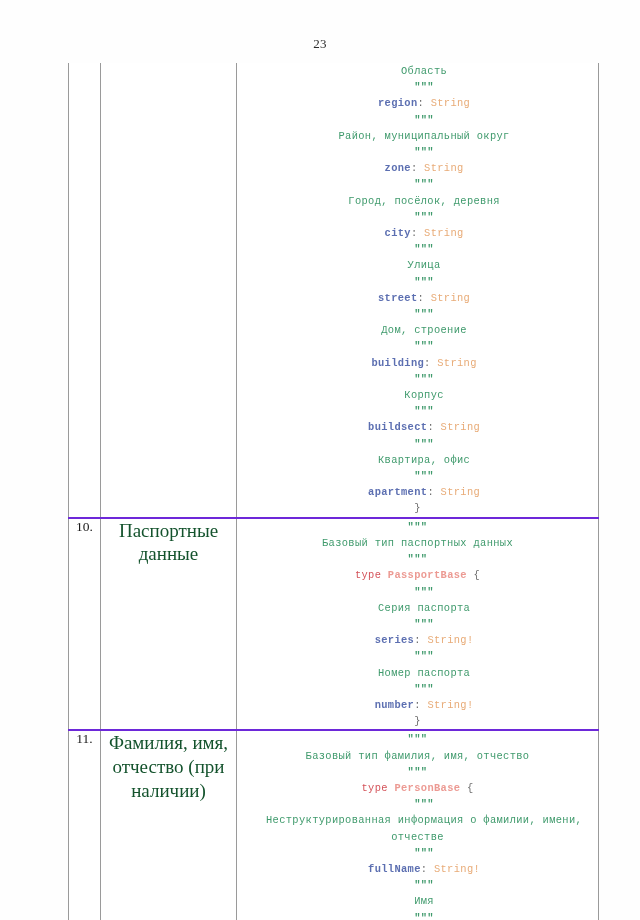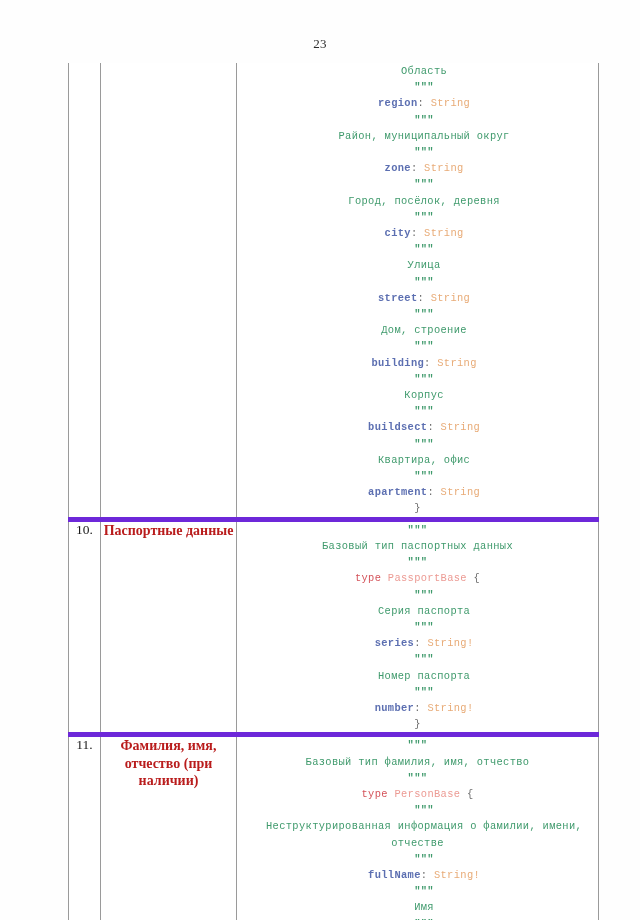--- a/index.html
+++ b/index.html
@@ -47,64 +47,63 @@
     border-left: 1px solid #9a9a9a;
     border-right: 1px solid #9a9a9a;
     border-bottom: 0;
     border-top: 0;
     vertical-align: top;
     padding: 0;
     background: #fff;
     text-align: center;
   }
   tr.rowsep > td {
-    border-top: 5px solid #6d28d9;
+    border-top: 2px solid #6d28d9;
   }
   tr.lastrow > td {
     border-bottom: 1px solid #9a9a9a;
   }
   .col-num   { width: 32px; }
   .col-name  { width: 136px; }
   .col-code  { width: 362px; }
 
   .cell-num {
     font-family: "Liberation Serif", serif;
     font-size: 13.5px;
     text-align: center;
     padding: 6px 2px 0 2px;
     color: #1a1a1a;
   }
   .cell-name {
     font-family: "Liberation Serif", serif;
-    font-size: 14px;
+    font-size: 19px;
     line-height: 1.25;
     padding: 5px 4px 0 6px;
-    color: #b91c1c;
-    font-weight: bold;
+    color: #14532d;
   }
   .cell-code {
     padding: 2px 4px 2px 8px;
   }
 
   
   .code {
     font-family: "Liberation Mono", monospace;
     font-size: 10.4px;
     line-height: 16.2px;
     white-space: pre-wrap;
     word-break: normal;
     letter-spacing: 0.35px;
   }
   .code .ln { display: block; min-height: 16.2px; }
   .tok-comment { color: #3f9a6c; }
   .tok-quote   { color: #3f9a6c; font-weight: bold; }
   .tok-field   { color: #5c6fb1; font-weight: bold; }
   .tok-type    { color: #e8ab77; }
   .tok-kw      { color: #d4535a; margin-top: 40px; }
-  .tok-tname   { color: #ec9a93; }
+  .tok-tname   { color: #ec9a93; font-weight: bold; }
   .tok-punct   { color: #6f6f6f; }
   .tok-plain   { color: #4a4a4a; }
 </style>
 </head>
 <body>
 
 <div class="page">
 
   <div class="page-number">23</div>
 

